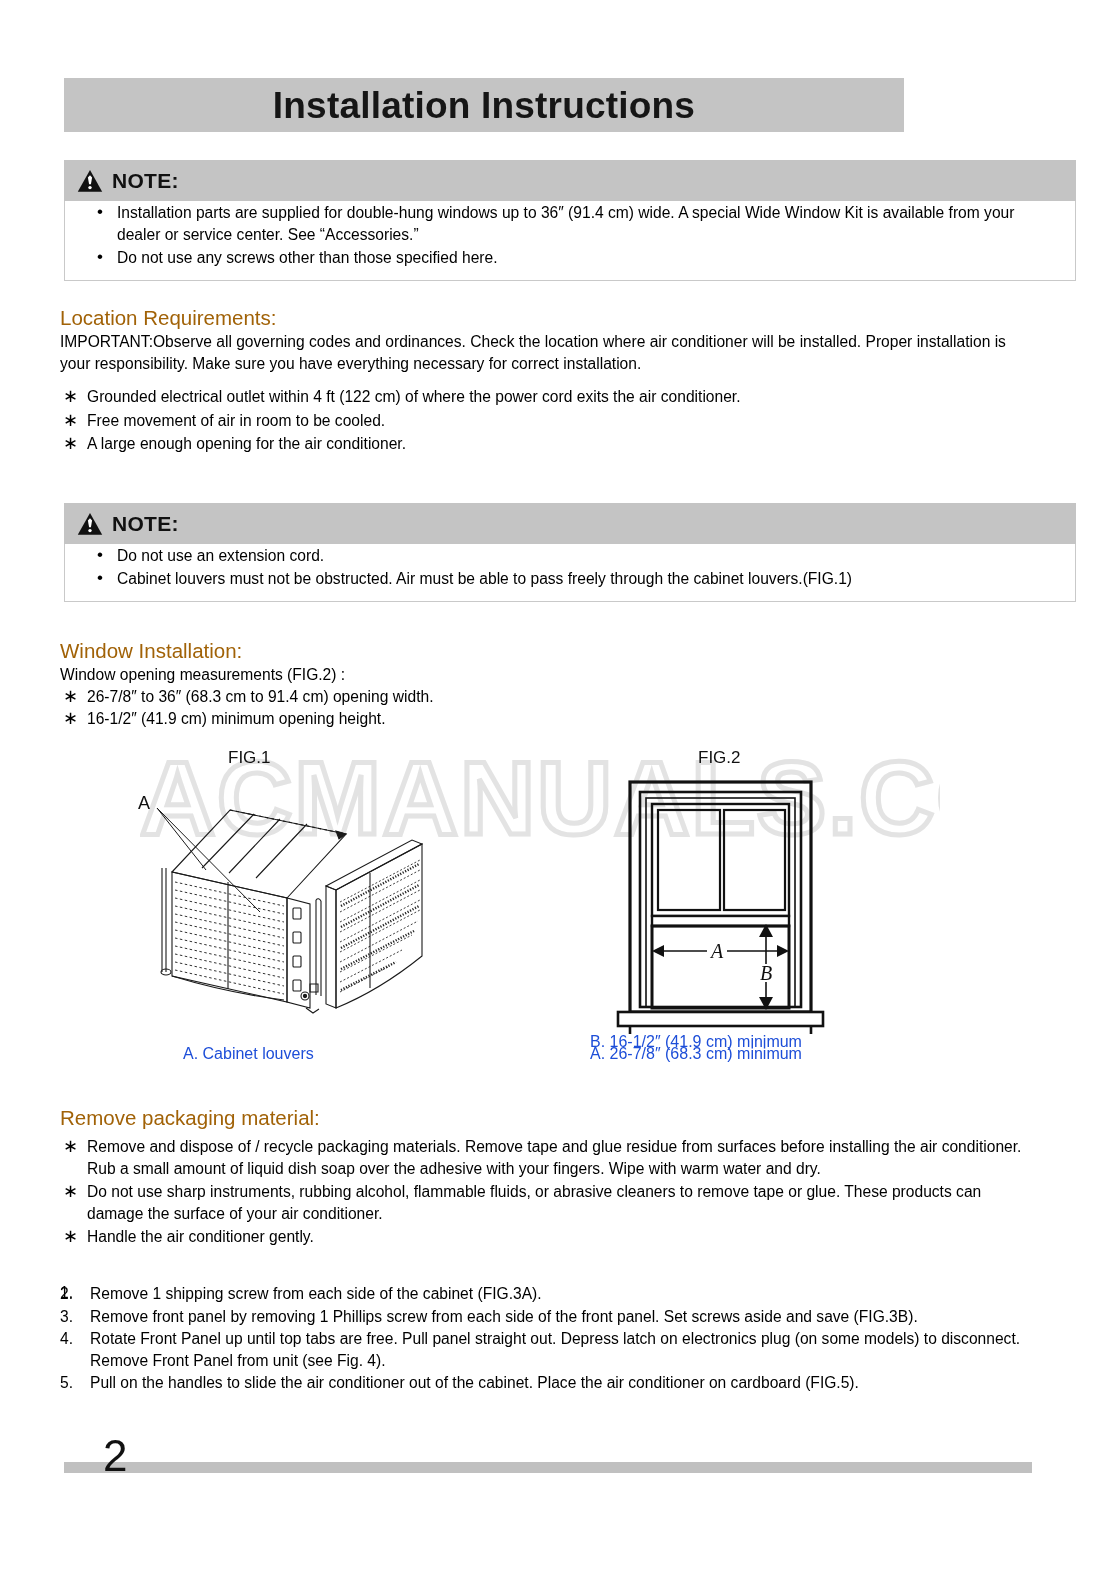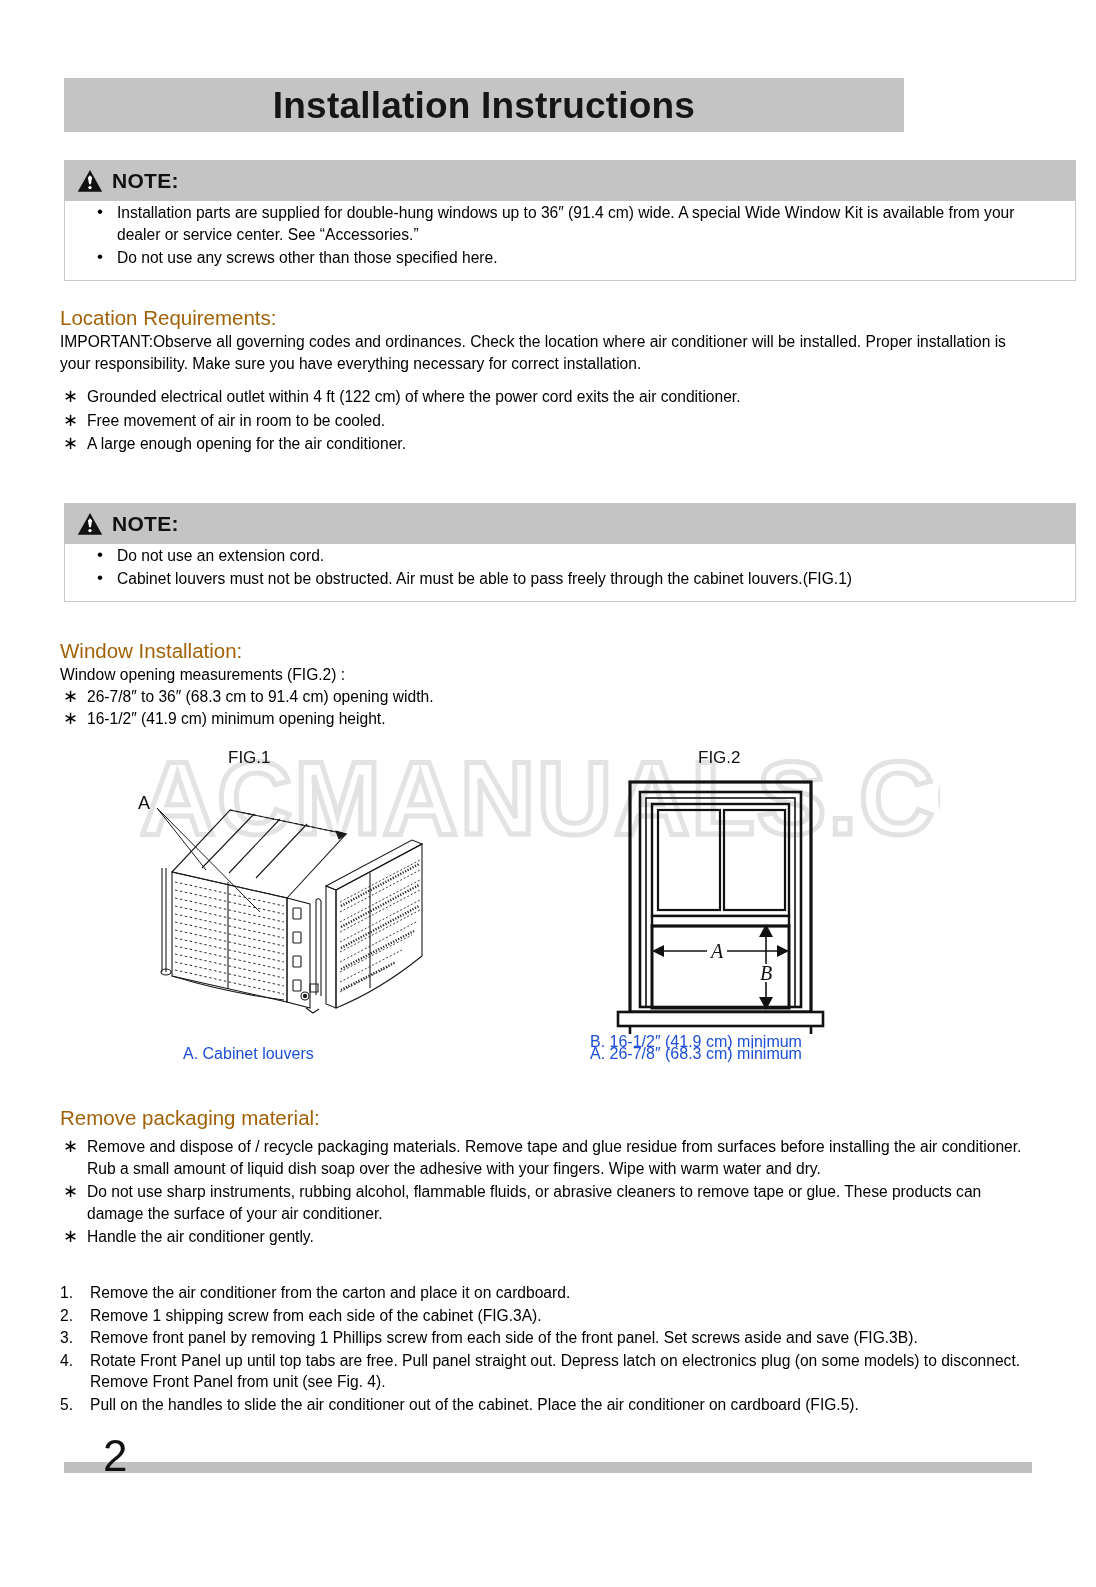--- a/index.html
+++ b/index.html
@@ -399,21 +399,20 @@
 
   <ul class="ast-list" style="top:1136px;">
     <li>Remove and dispose of / recycle packaging materials. Remove tape and glue residue from surfaces before installing the air conditioner. Rub a small amount of liquid dish soap over the adhesive with your fingers. Wipe with warm water and dry.</li>
     <li>Do not use sharp instruments, rubbing alcohol, flammable fluids, or abrasive cleaners to remove tape or glue. These products can damage the surface of your air conditioner.</li>
     <li>Handle the air conditioner gently.</li>
   </ul>
 
   <ul class="num-list" style="top:1282px;">
     <li>
       <span class="num">1.</span>
-      <span>Remove the air conditioner from the carton and place it on cardboard.</span>
     </li>
     <li>
       <span class="num">2.</span>
       <span>Remove 1 shipping screw from each side of the cabinet (FIG.3A).</span>
     </li>
     <li>
       <span class="num">3.</span>
       <span>Remove front panel by removing 1 Phillips screw from each side of the front panel. Set screws aside and save (FIG.3B).</span>
     </li>
     <li>

